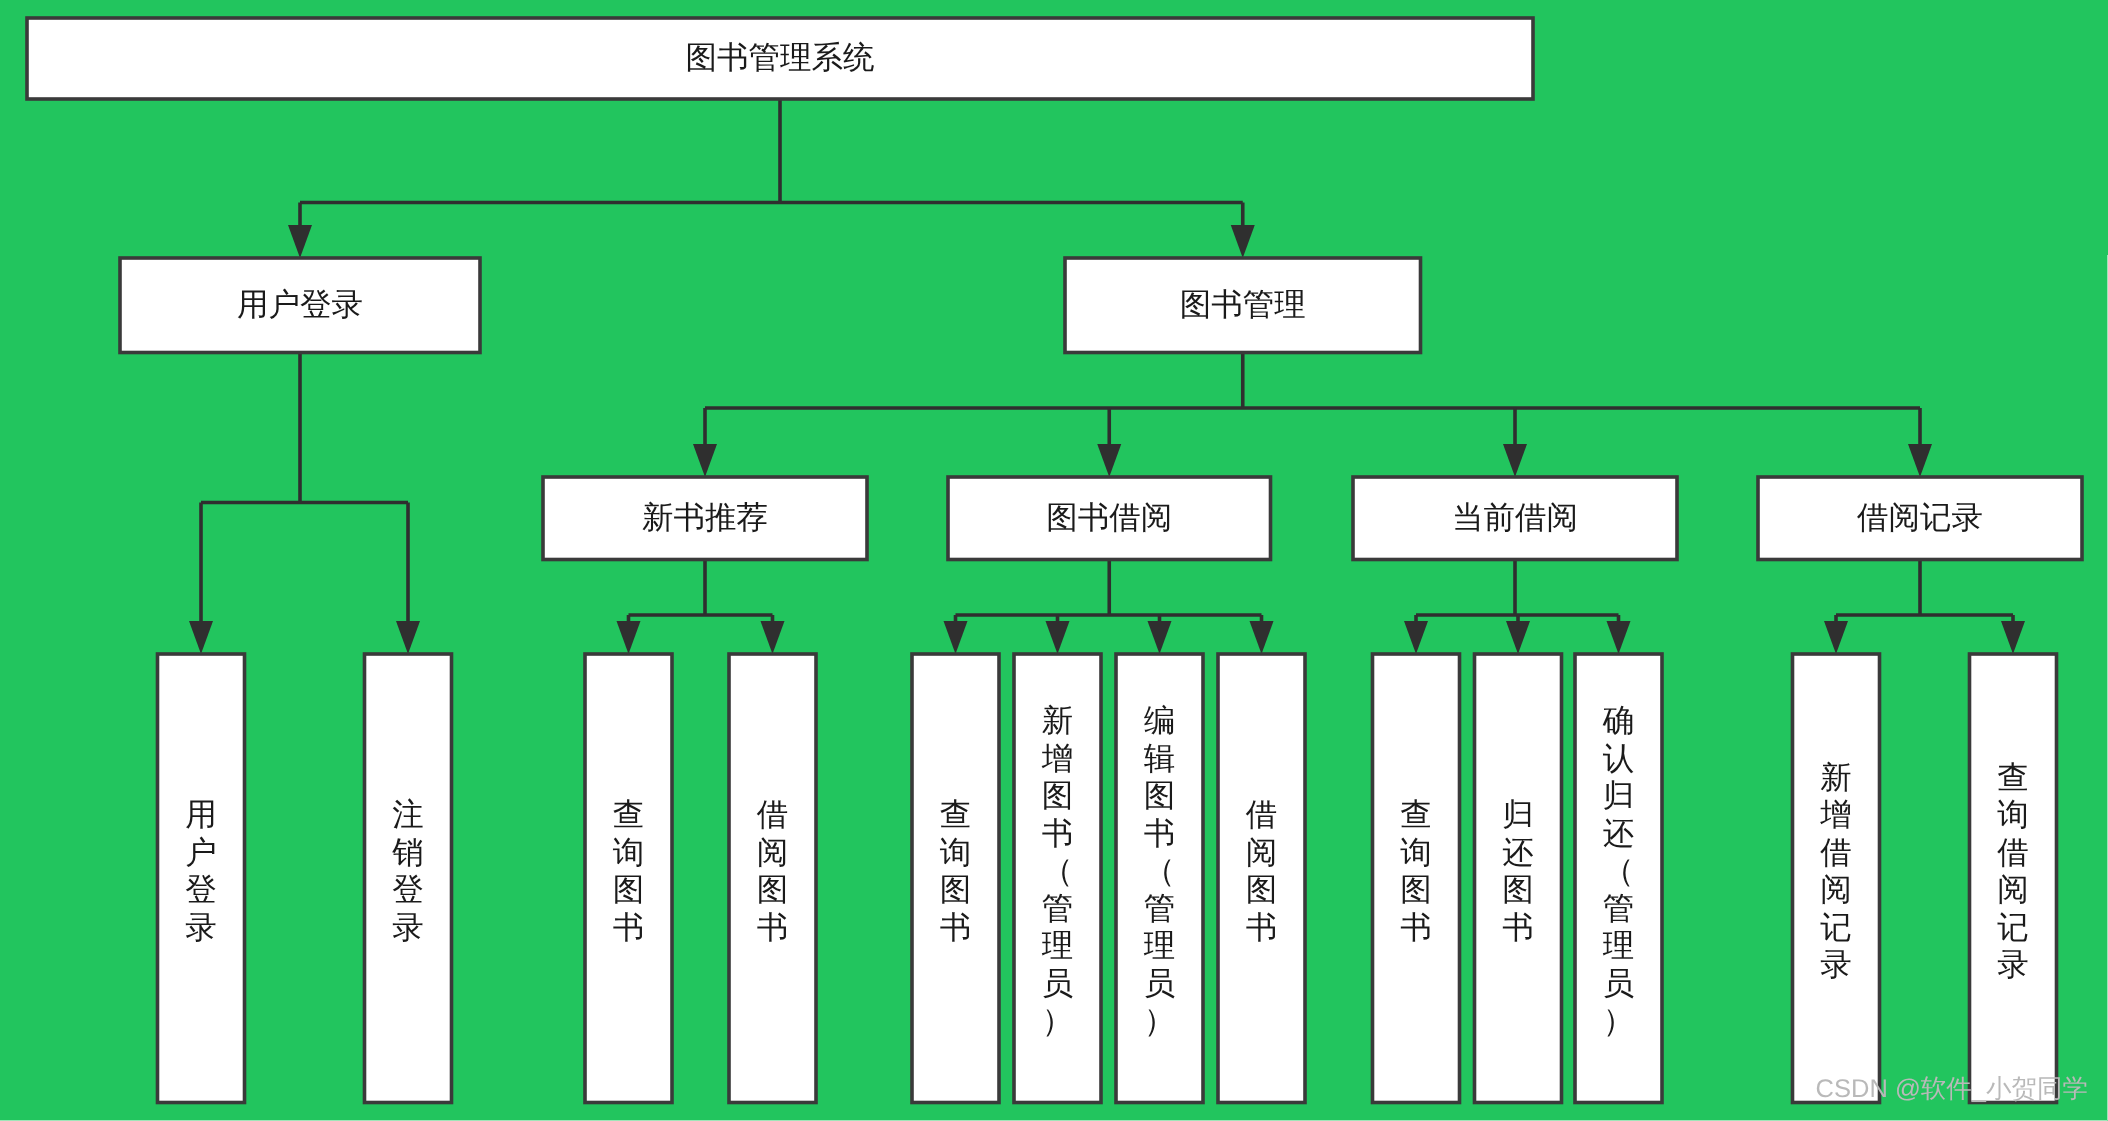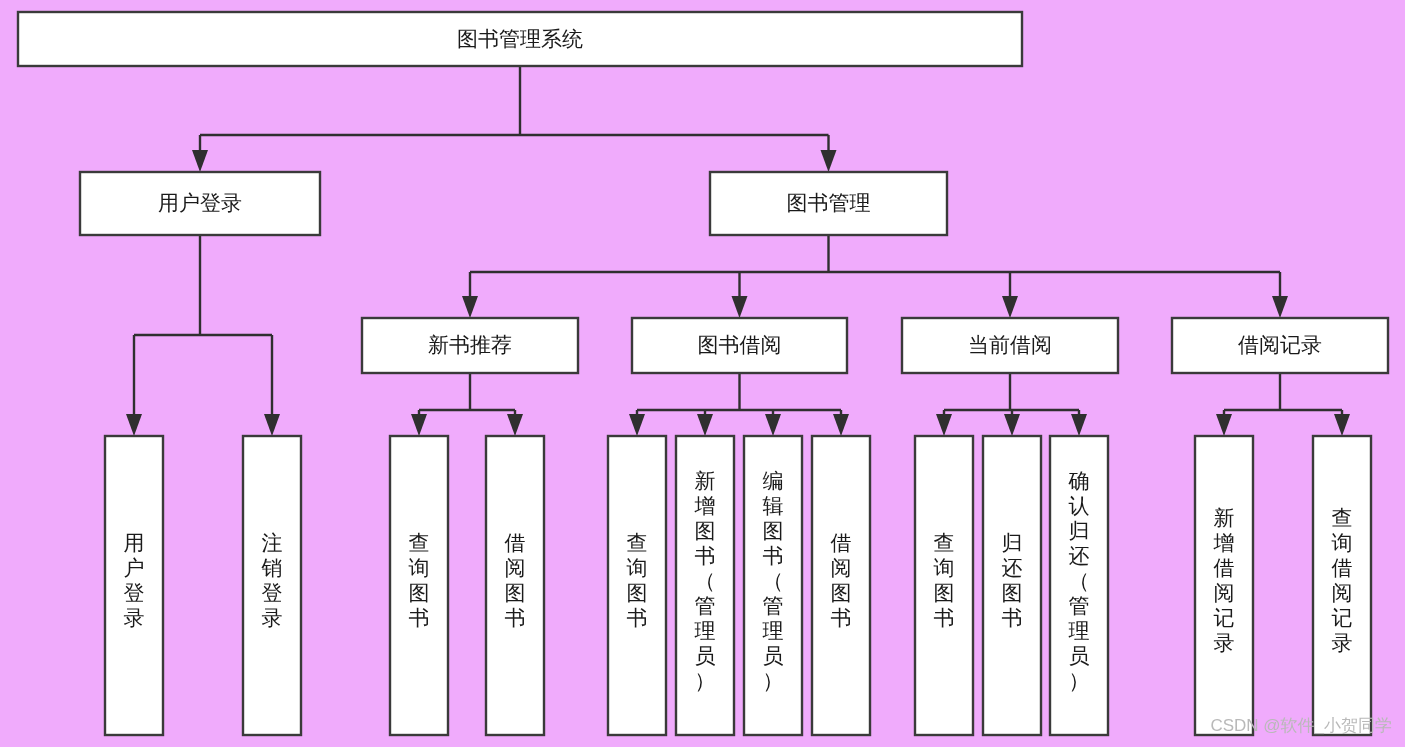--- a/index.html
+++ b/index.html
@@ -11,21 +11,21 @@
   body {
     width: 1405px;
     height: 747px;
     overflow: hidden;
     font-family: "Liberation Sans", "DejaVu Sans", sans-serif;
   }
   #diagram-root {
     position: relative;
     width: 1405px;
     height: 747px;
-    background: #f0abfc;
+    background: #22c55e;
   }
   svg.diagram-canvas {
     position: absolute;
     left: 0;
     top: 0;
     width: 1405px;
     height: 747px;
     display: block;
   }
   .node-box {

